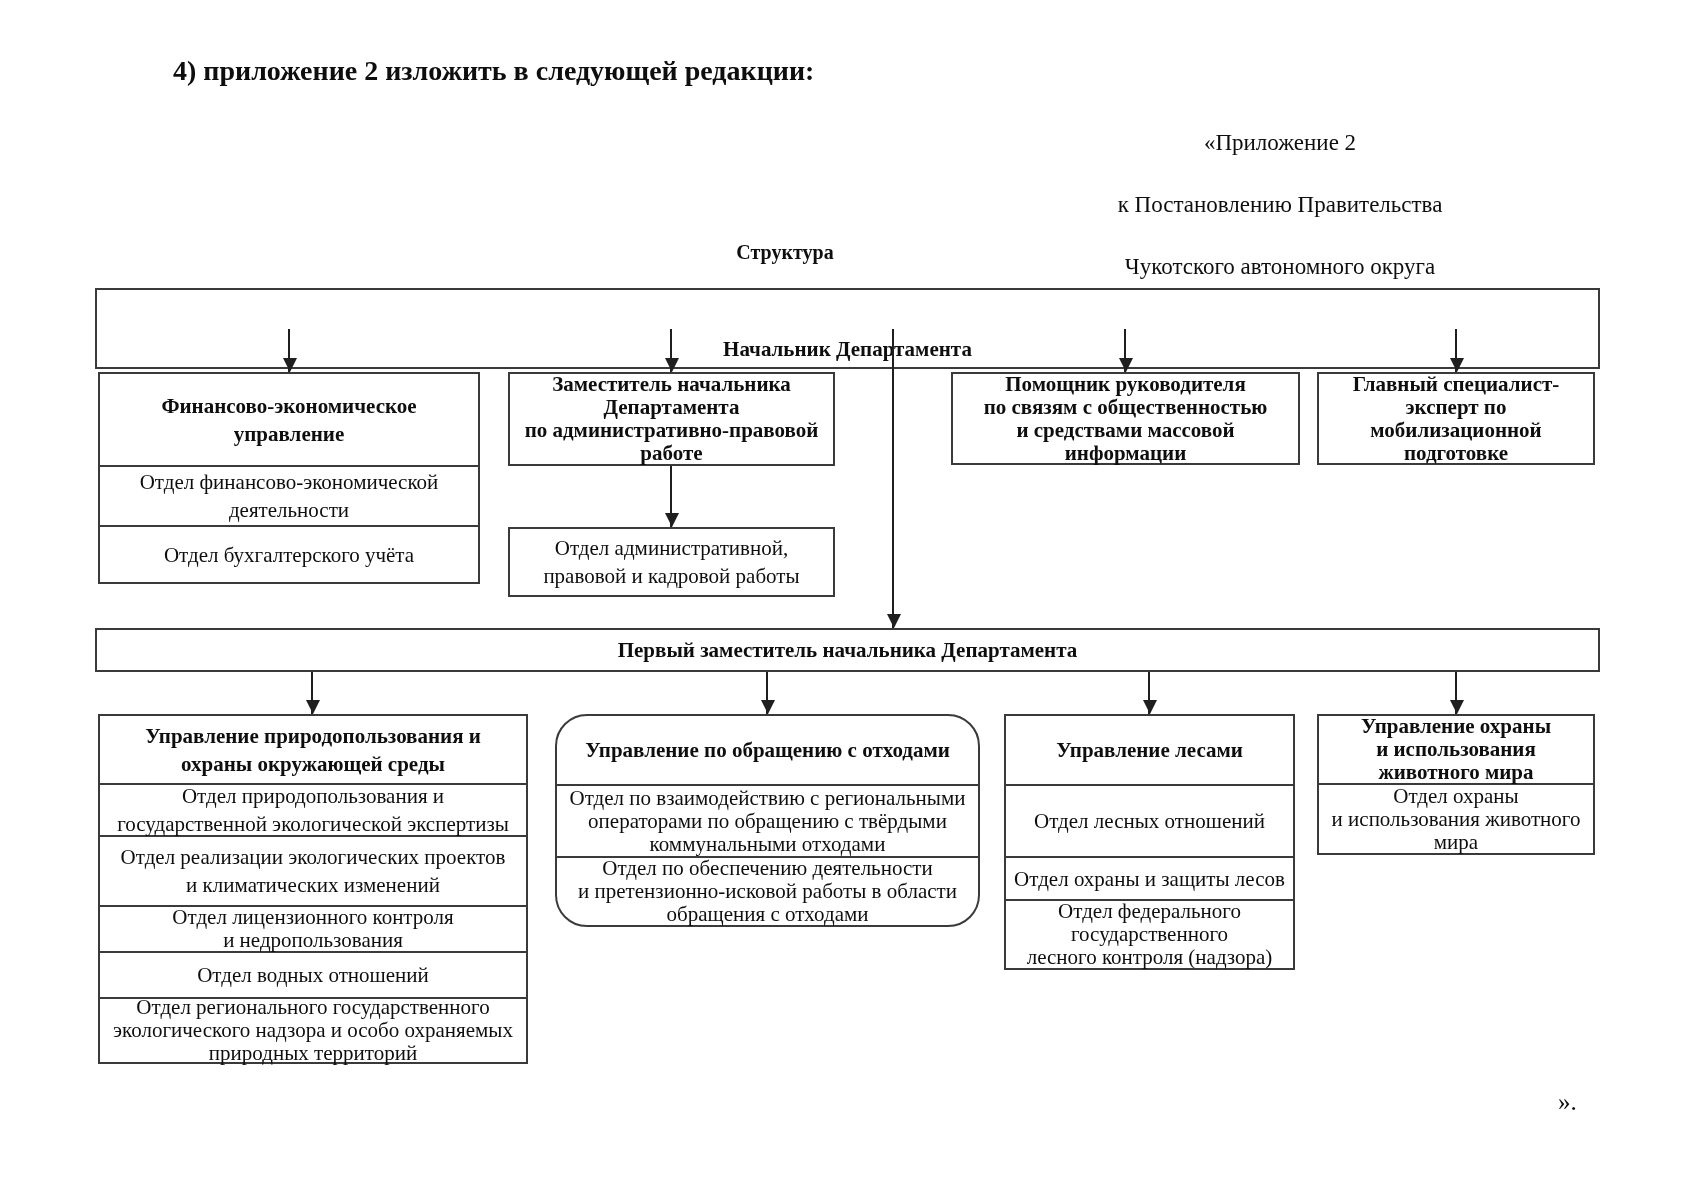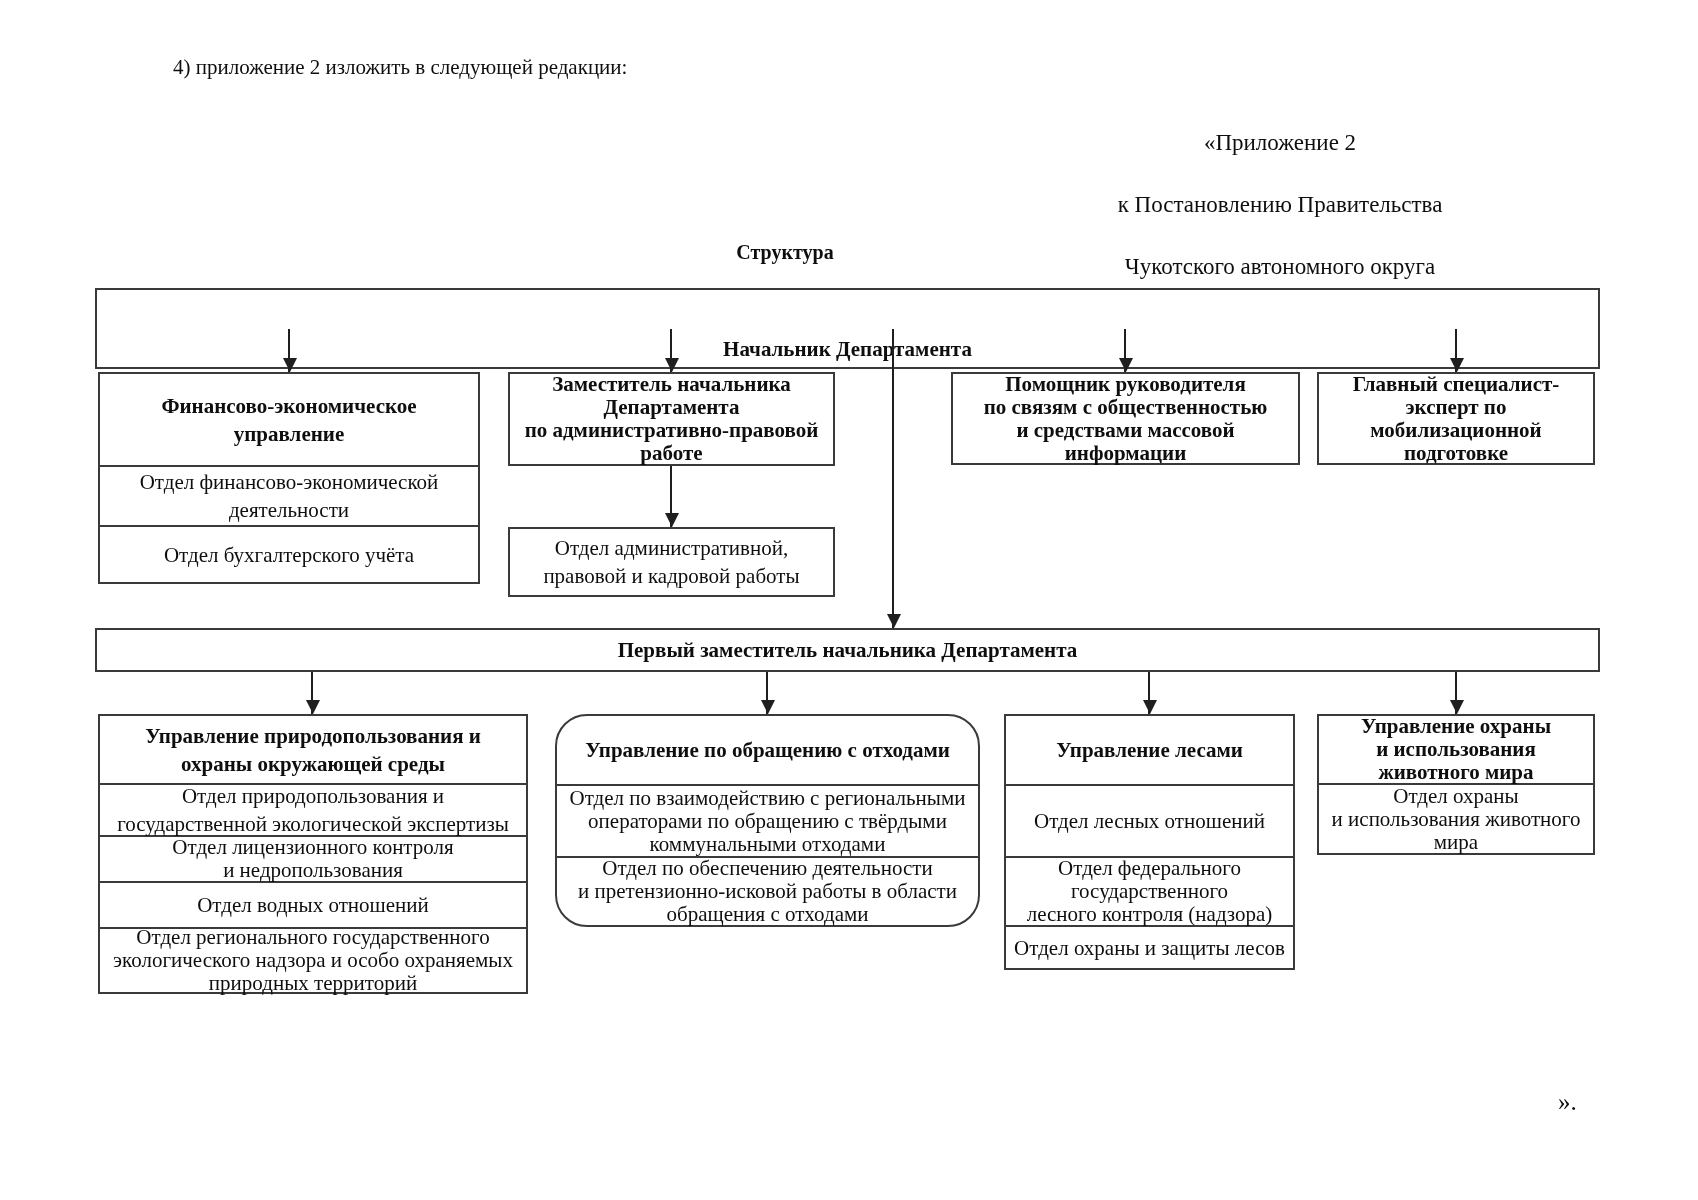--- a/index.html
+++ b/index.html
@@ -7,21 +7,21 @@
   .page {
     position: relative;
     width: 1698px; height: 1200px;
     margin: 0 auto;
     background: #ffffff;
     font-family: "Liberation Serif", serif;
     color: #0e0e0e;
     overflow: hidden;
   }
   .txt { position: absolute; white-space: pre-line; }
-  .intro { left: 173px; top: 55px; font-size: 21px; }
+  .intro { left: 173px; top: 55px; font-size: 28px; font-weight: bold; }
   .appendix { left: 1105px; top: 96px; width: 350px; text-align: center; font-size: 23px; line-height: 31px; }
   .doc-title { left: 0; top: 210px; width: 1570px; text-align: center; font-size: 20px; line-height: 28px; font-weight: bold; }
   .closing { left: 1558px; top: 1088px; font-size: 25px; }
 
   .stack { position: absolute; border: 2px solid #3a3a3a; background: #fff; }
   .cell {
     display: flex; align-items: center; justify-content: center;
     text-align: center; white-space: pre-line;
     padding: 0 8px;
     font-size: 21px; line-height: 28px;
@@ -109,20 +109,22 @@
   <div class="arrow" style="left:311px;  top:672px; height:42px;"></div>
   <div class="arrow" style="left:766px;  top:672px; height:42px;"></div>
   <div class="arrow" style="left:1148px; top:672px; height:42px;"></div>
   <div class="arrow" style="left:1455px; top:672px; height:42px;"></div>
 
   <div class="stack" style="left:98px; top:714px; width:430px;">
     <div class="cell bold" style="height:67px;">Управление природопользования и
 охраны окружающей среды</div>
     <div class="cell" style="height:52px;">Отдел природопользования и
 государственной экологической экспертизы</div>
+    <div class="cell" style="height:70px;">Отдел реализации экологических проектов
+и климатических изменений</div>
     <div class="cell tight" style="height:46px;">Отдел лицензионного контроля
 и недропользования</div>
     <div class="cell" style="height:46px;">Отдел водных отношений</div>
     <div class="cell tight" style="height:65px;">Отдел регионального государственного
 экологического надзора и особо охраняемых
 природных территорий</div>
   </div>
 
   <div class="stack" style="left:555px; top:714px; width:425px;border-radius:32px;">
     <div class="cell bold" style="height:68px;">Управление по обращению с отходами</div>
@@ -130,24 +132,24 @@
 операторами по обращению с твёрдыми
 коммунальными отходами</div>
     <div class="cell tight" style="height:69px;">Отдел по обеспечению деятельности
 и претензионно-исковой работы в области
 обращения с отходами</div>
   </div>
 
   <div class="stack" style="left:1004px; top:714px; width:291px;">
     <div class="cell bold" style="height:68px;">Управление лесами</div>
     <div class="cell" style="height:72px;">Отдел лесных отношений</div>
+    <div class="cell" style="height:43px;">Отдел охраны и защиты лесов</div>
     <div class="cell tight" style="height:69px;">Отдел федерального
 государственного
 лесного контроля (надзора)</div>
-    <div class="cell" style="height:43px;">Отдел охраны и защиты лесов</div>
   </div>
 
   <div class="stack" style="left:1317px; top:714px; width:278px;">
     <div class="cell bold tight" style="height:67px;">Управление охраны
 и использования
 животного мира</div>
     <div class="cell tight" style="height:70px;">Отдел охраны
 и использования животного
 мира</div>
   </div>

